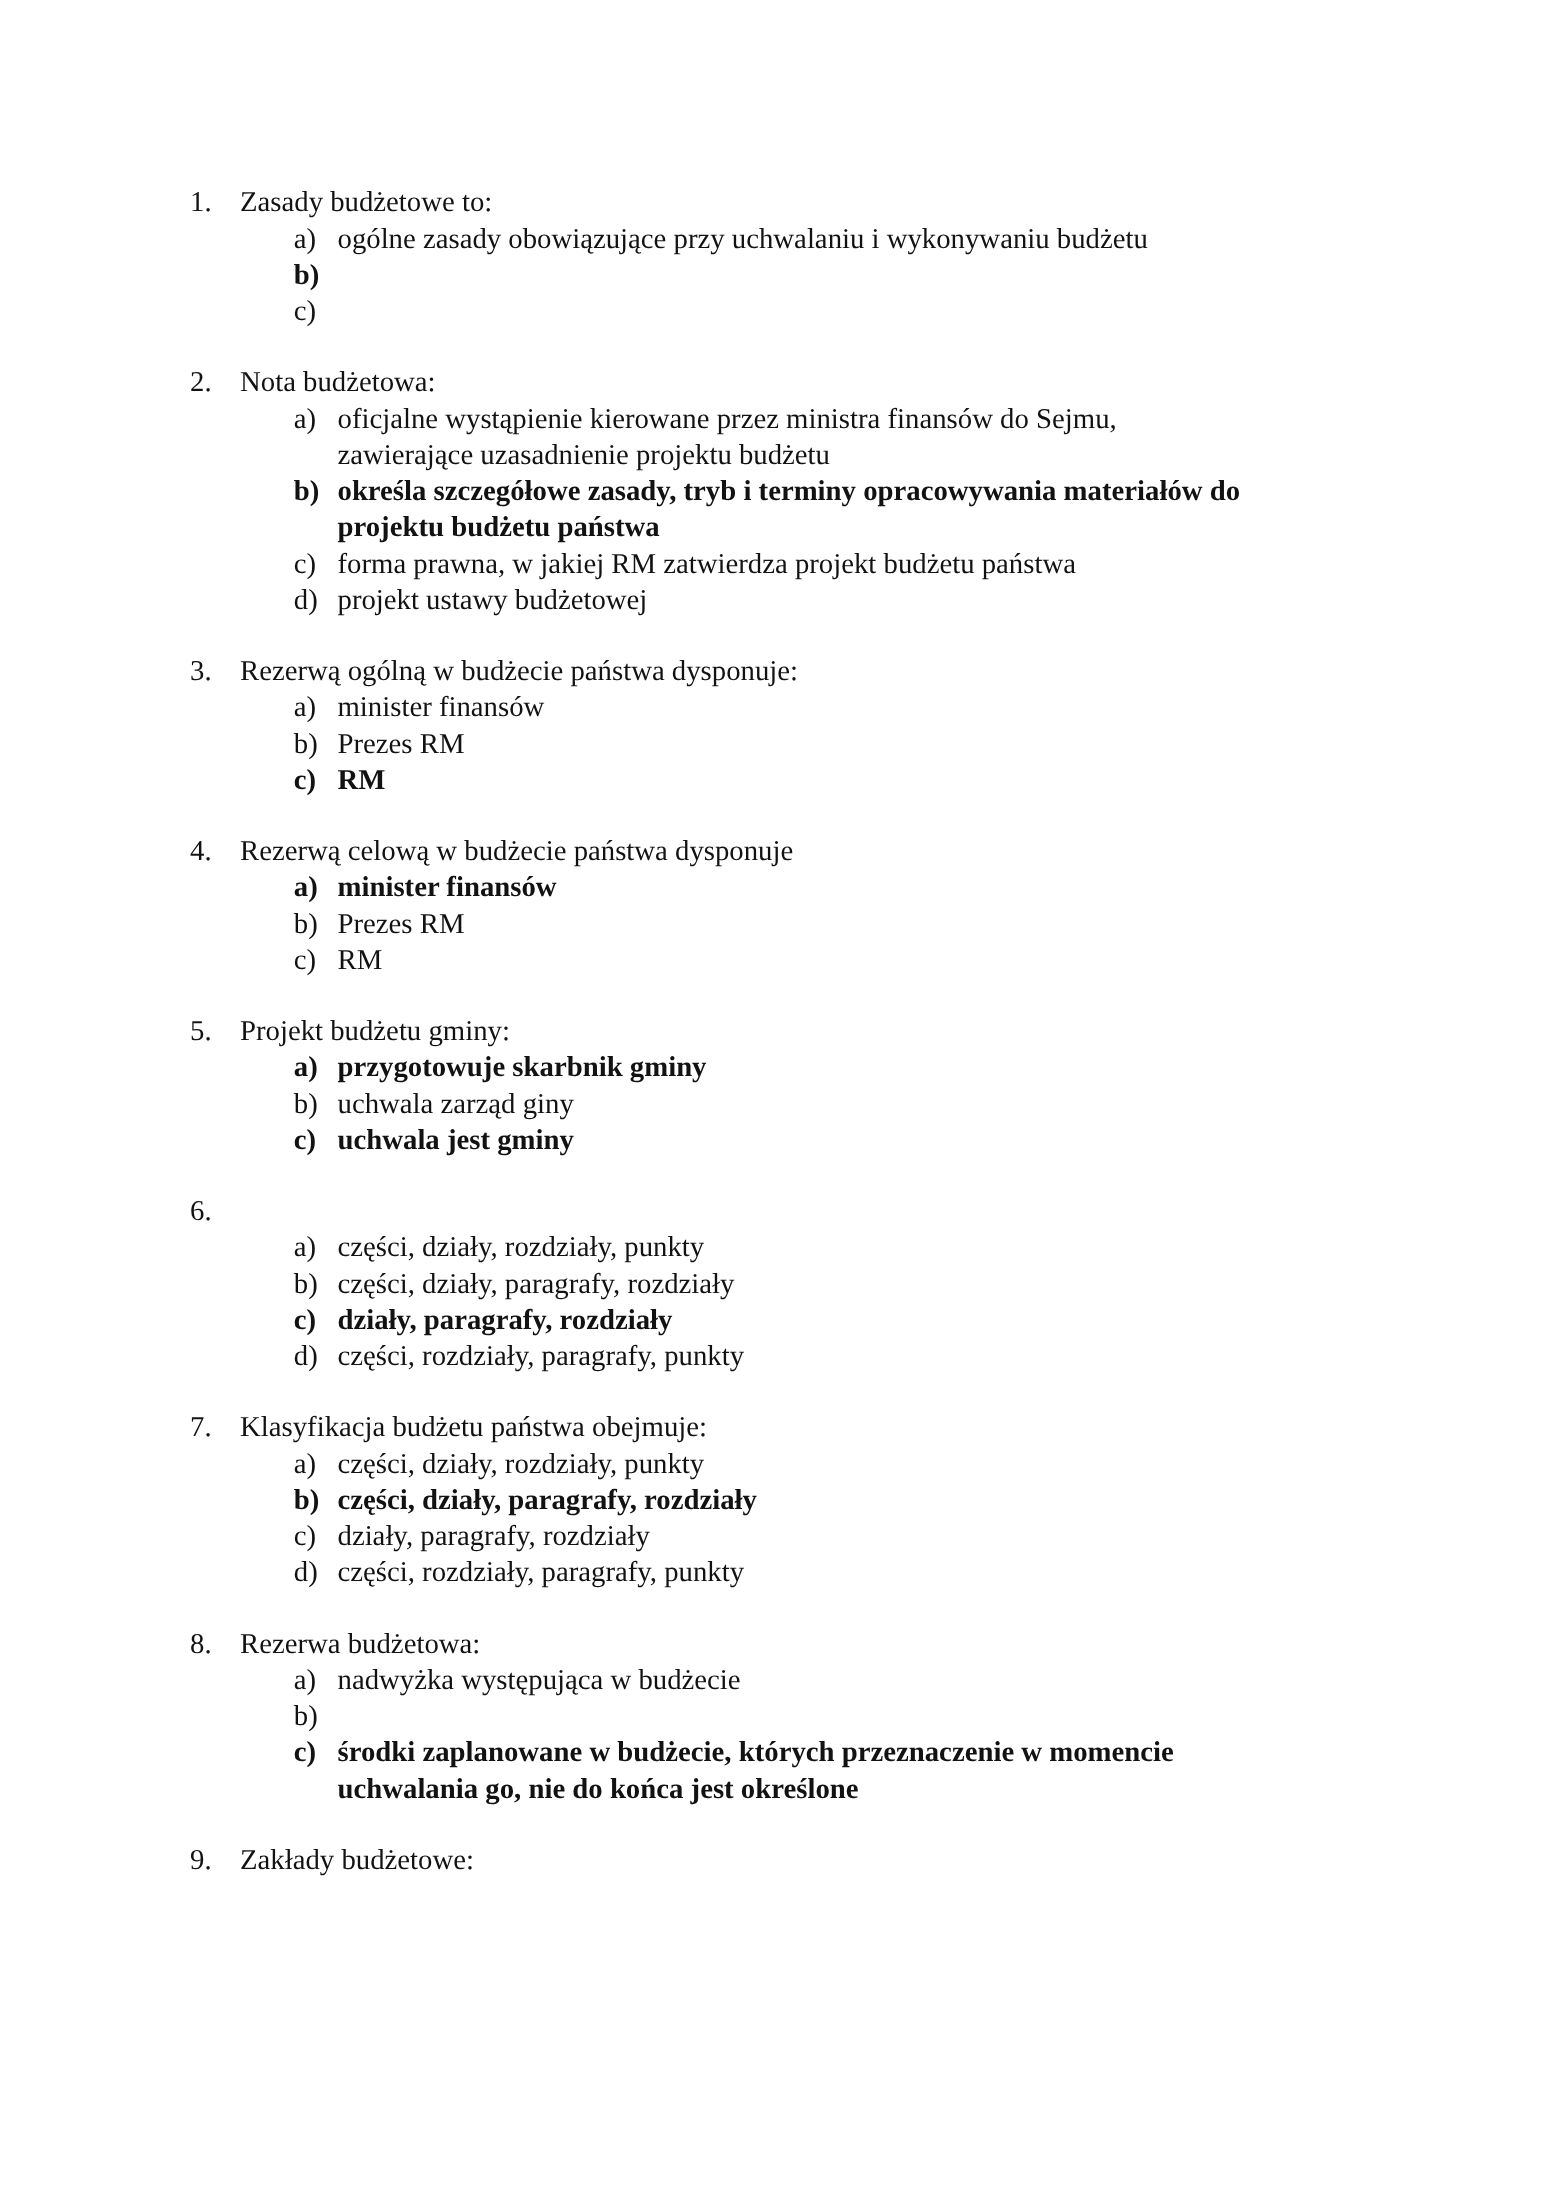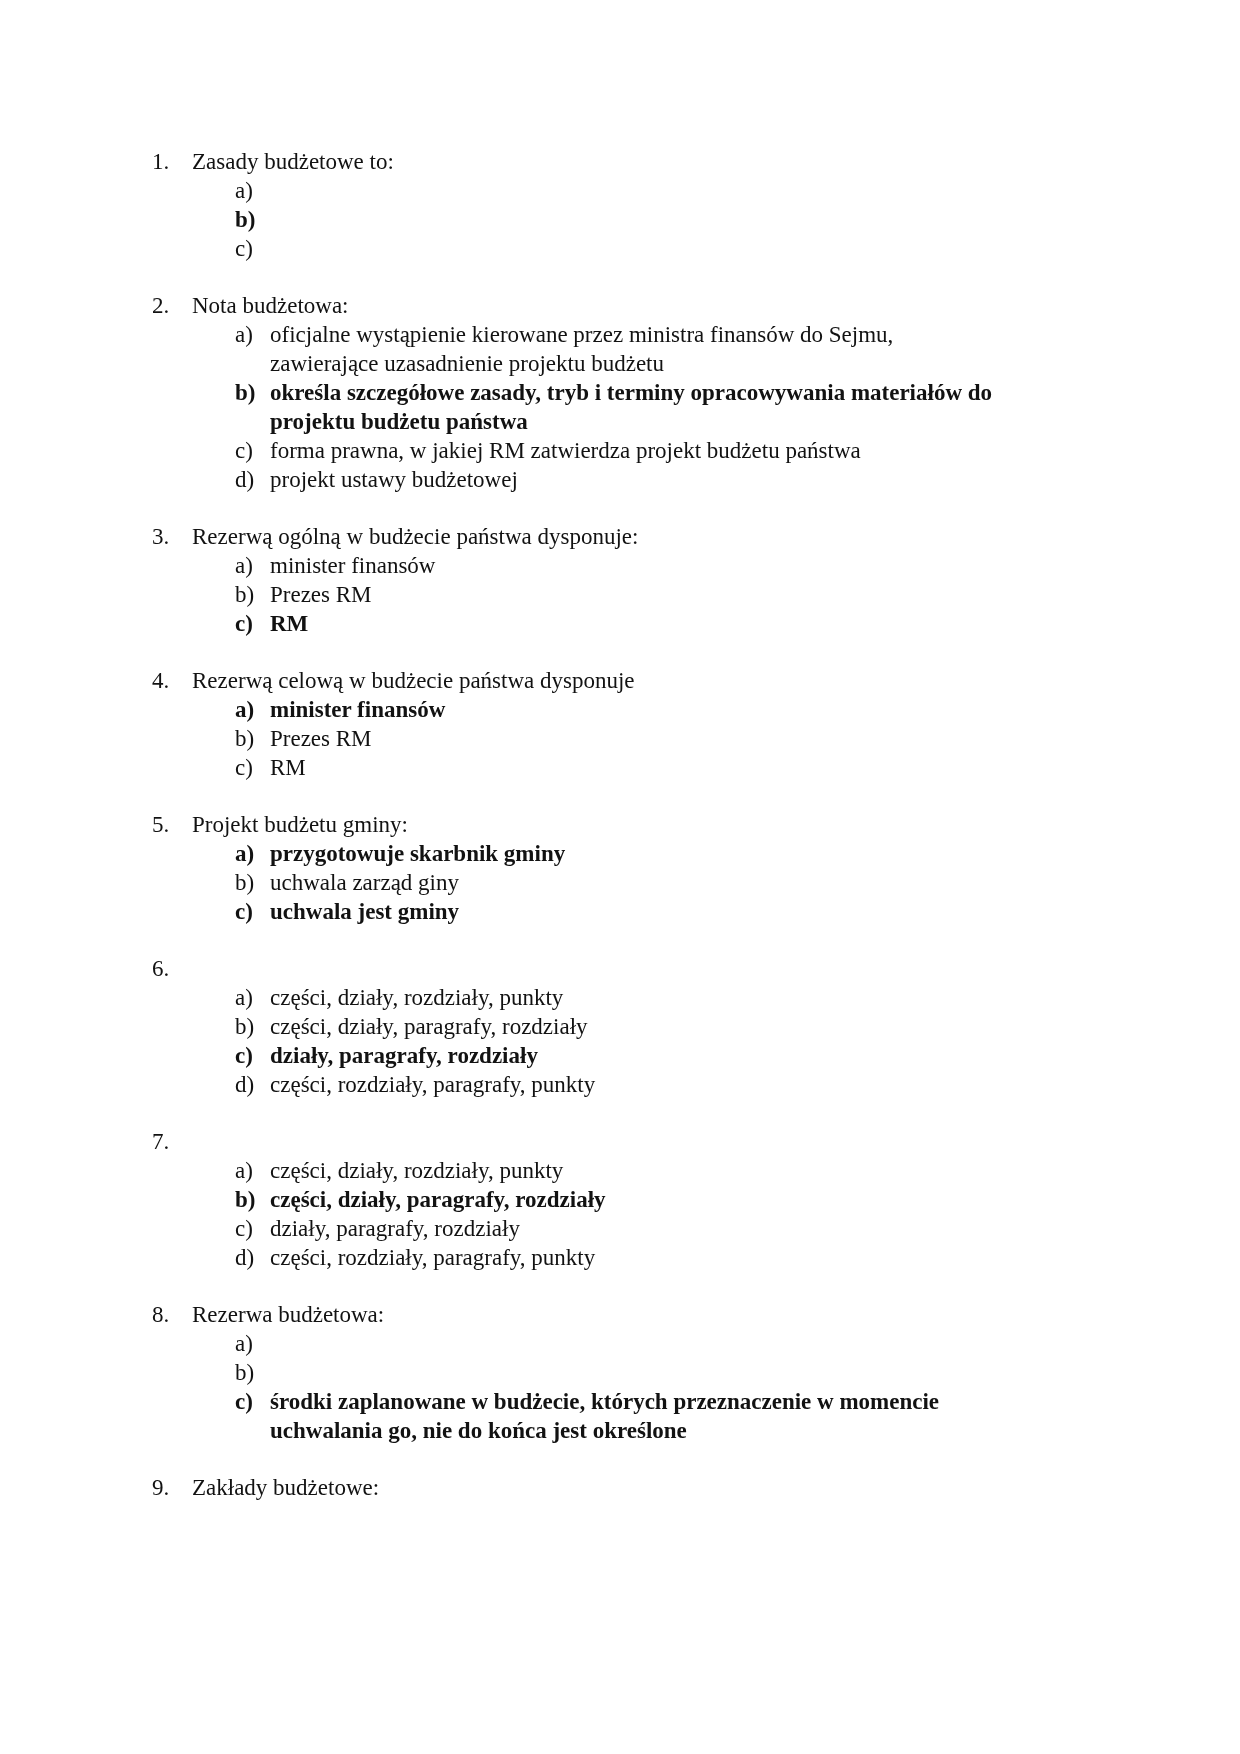--- a/index.html
+++ b/index.html
@@ -61,20 +61,21 @@
 <div class="page">
   <div id="questions">
       <div class="question">
         <div class="q-row">
           <span class="q-num">1.</span>
           <span class="q-text">Zasady budżetowe to:</span>
         </div>
         <div class="options">
           <div class="option">
             <span class="opt-letter">a)</span>
+            <span class="opt-text">ogólne zasady obowiązujące przy uchwalaniu i wykonywaniu budżetu</span>
           </div>
           <div class="option bold">
             <span class="opt-letter">b)</span>
           </div>
           <div class="option">
             <span class="opt-letter">c)</span>
           </div>
         </div>
       </div>
       <div class="question">
@@ -182,20 +183,21 @@
           </div>
           <div class="option">
             <span class="opt-letter">d)</span>
             <span class="opt-text">części, rozdziały, paragrafy, punkty</span>
           </div>
         </div>
       </div>
       <div class="question">
         <div class="q-row">
           <span class="q-num">7.</span>
+          <span class="q-text">Klasyfikacja budżetu państwa obejmuje:</span>
         </div>
         <div class="options">
           <div class="option">
             <span class="opt-letter">a)</span>
             <span class="opt-text">części, działy, rozdziały, punkty</span>
           </div>
           <div class="option bold">
             <span class="opt-letter">b)</span>
             <span class="opt-text">części, działy, paragrafy, rozdziały</span>
           </div>
@@ -210,20 +212,21 @@
         </div>
       </div>
       <div class="question">
         <div class="q-row">
           <span class="q-num">8.</span>
           <span class="q-text">Rezerwa budżetowa:</span>
         </div>
         <div class="options">
           <div class="option">
             <span class="opt-letter">a)</span>
+            <span class="opt-text">nadwyżka występująca w budżecie</span>
           </div>
           <div class="option">
             <span class="opt-letter">b)</span>
           </div>
           <div class="option bold">
             <span class="opt-letter">c)</span>
             <span class="opt-text">środki zaplanowane w budżecie, których przeznaczenie w momencie
 uchwalania go, nie do końca jest określone</span>
           </div>
         </div>

